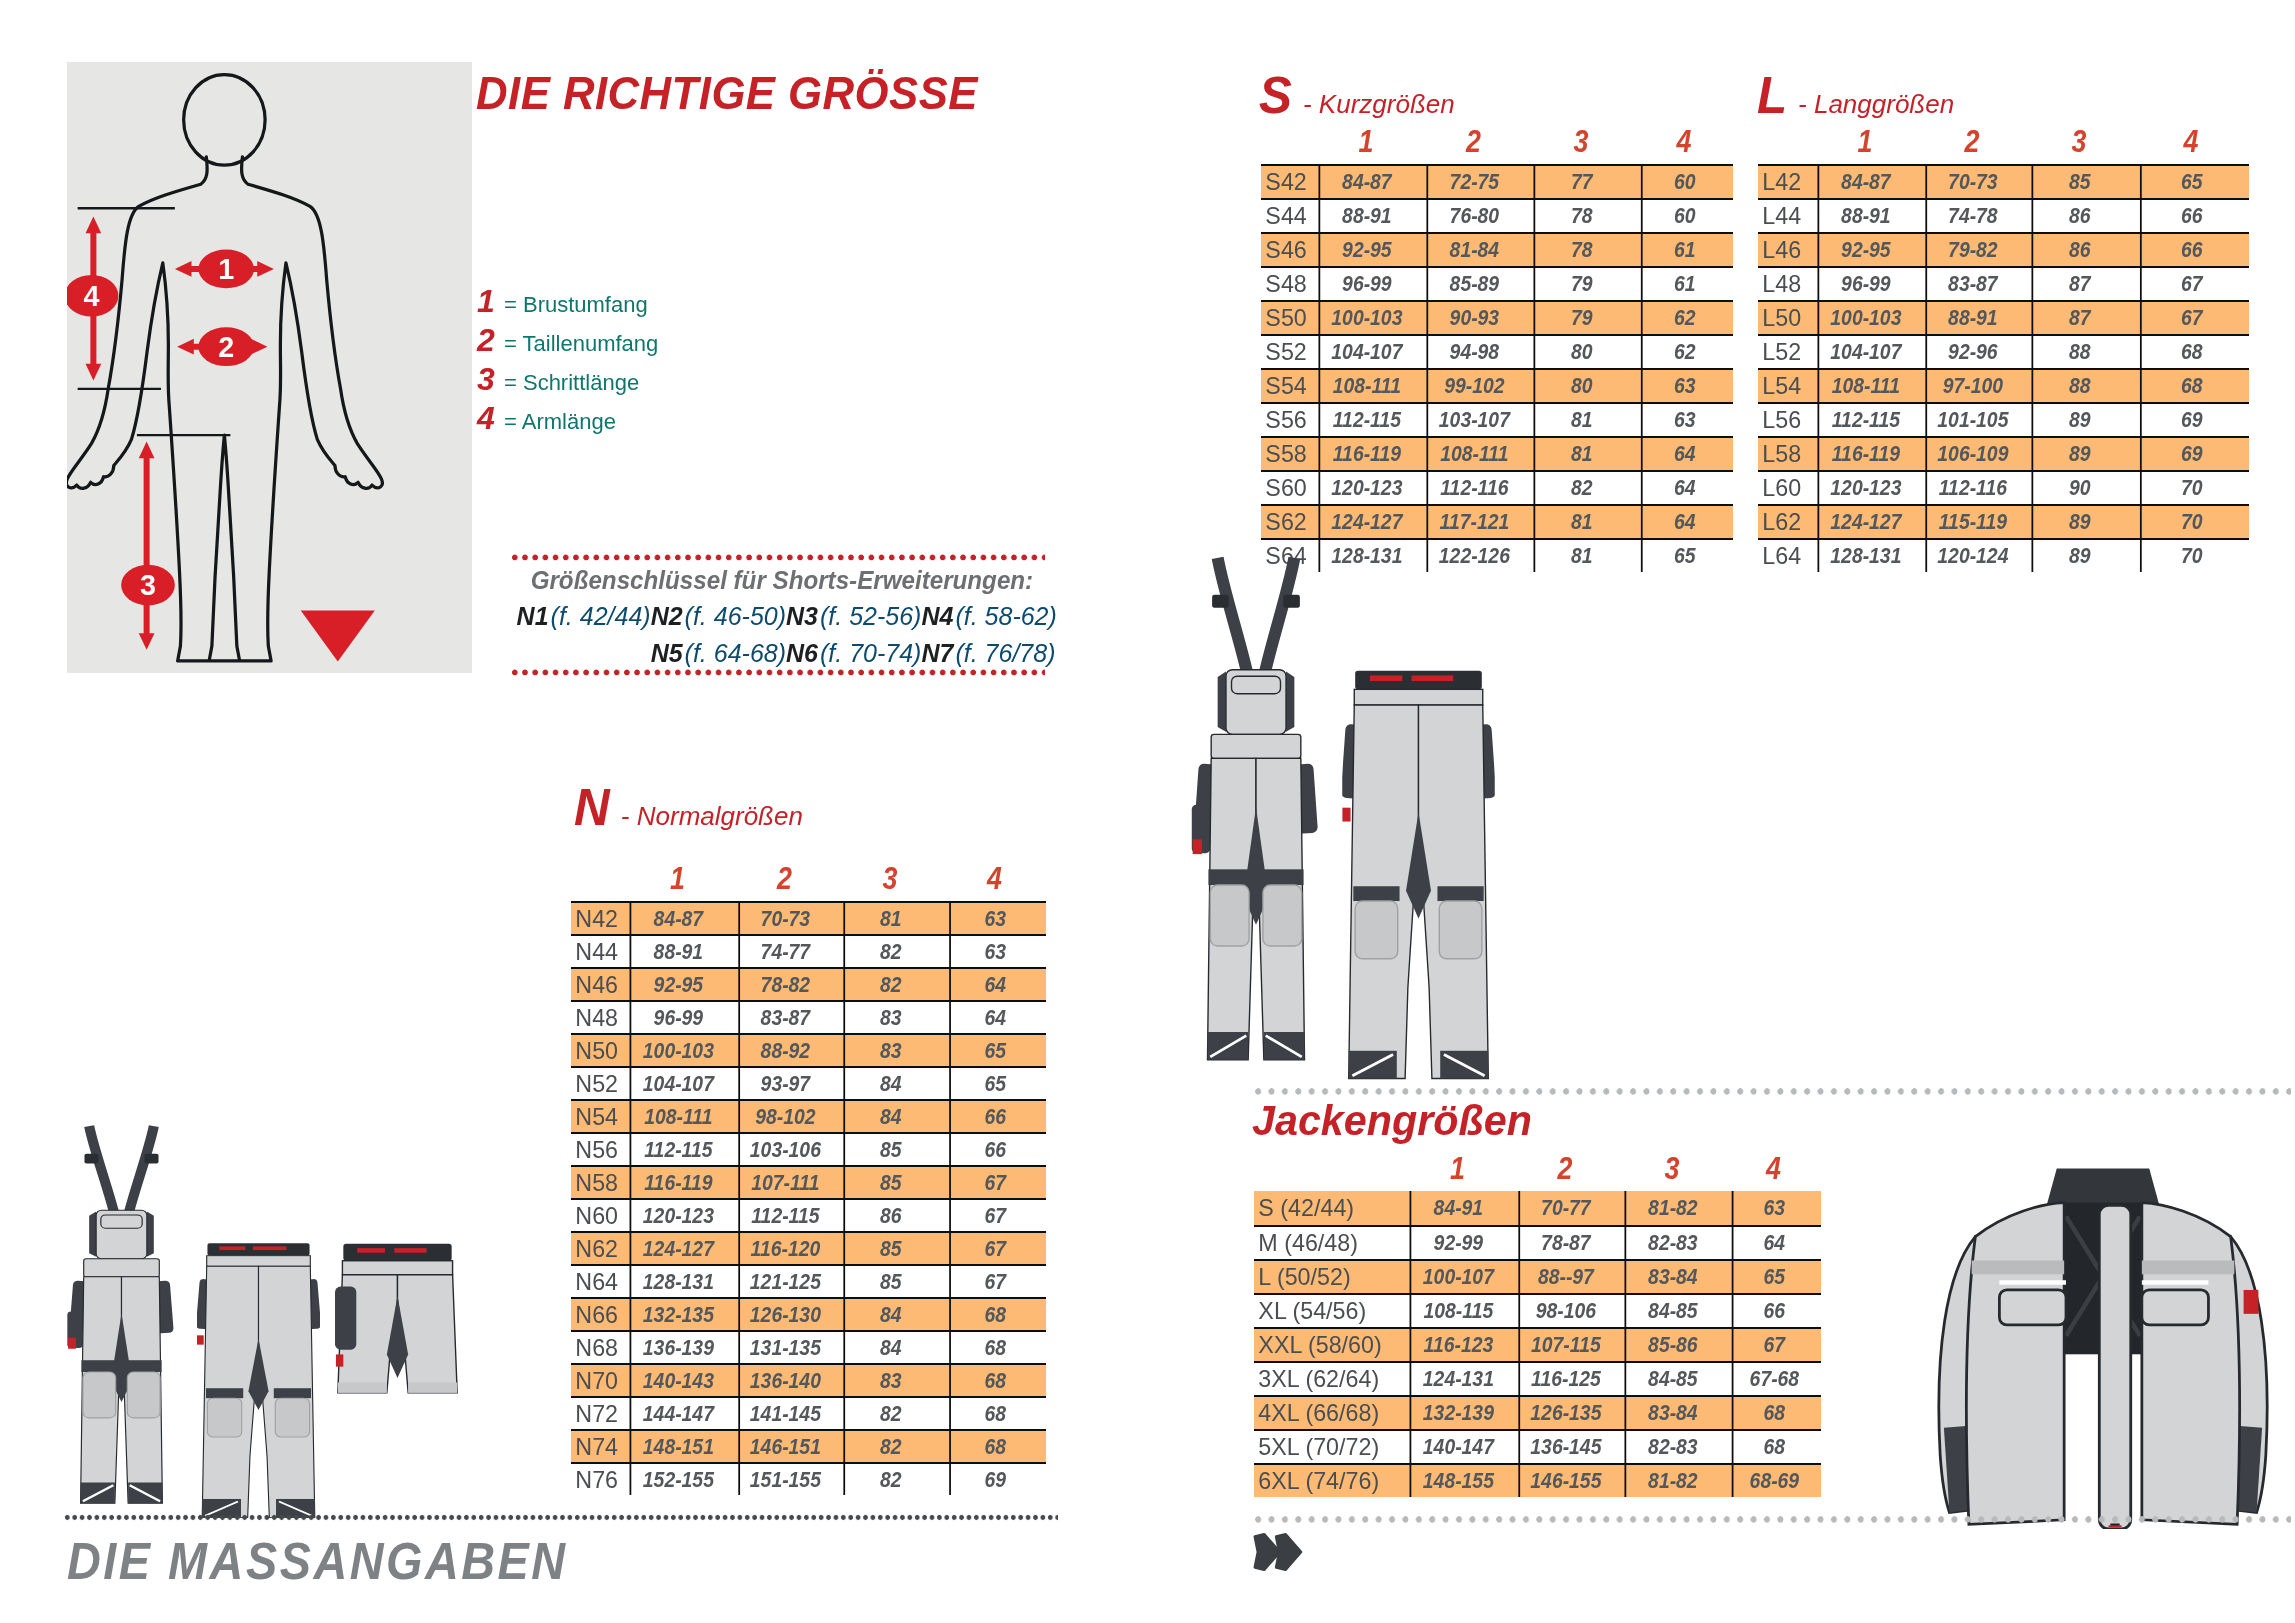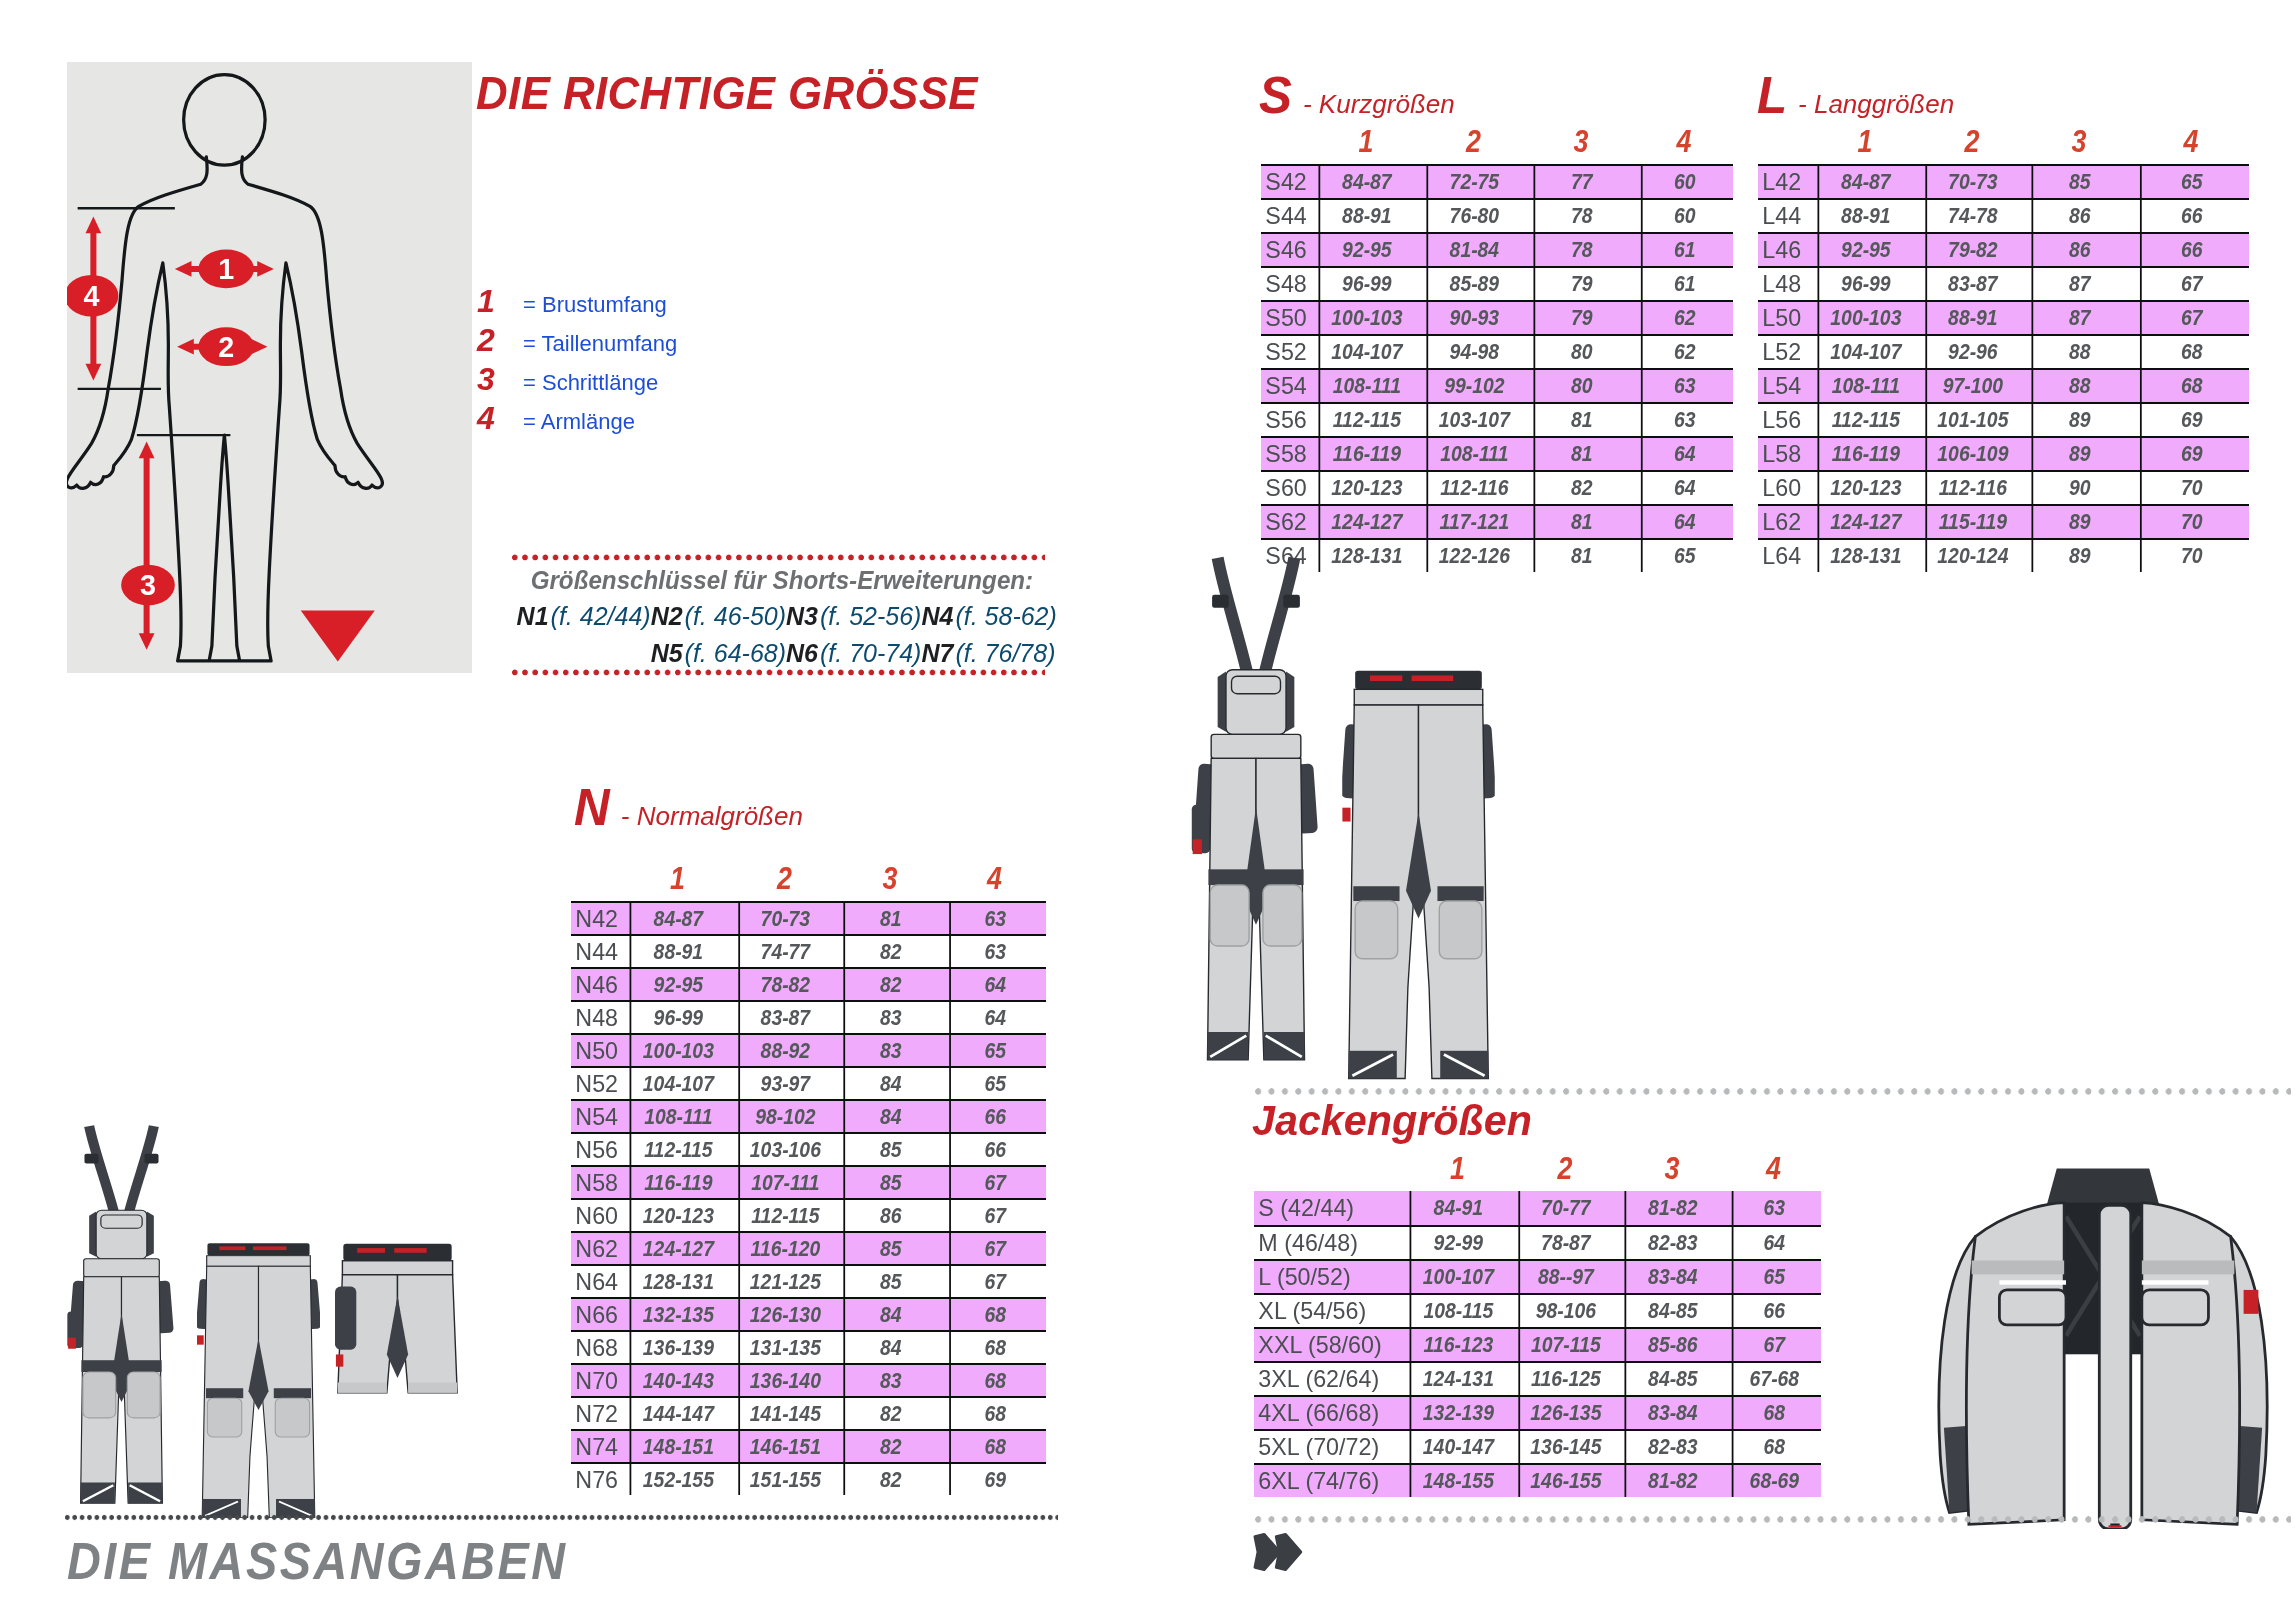--- a/index.html
+++ b/index.html
@@ -15,41 +15,41 @@
   .size-heading .subtl{font-size:26px;font-style:italic;color:#c52127;}
   .jacken-title{position:absolute;left:1252px;top:1096px;font-size:43px;font-weight:bold;font-style:italic;
                 color:#c52127;transform:scaleX(.96);transform-origin:left top;white-space:nowrap;}
   .footer-title{position:absolute;left:67px;top:1531px;font-size:52px;font-weight:bold;font-style:italic;
                 color:#7f8285;transform:scaleX(.9);transform-origin:left top;letter-spacing:2.8px;white-space:nowrap;}
 
   
   .legend{position:absolute;left:477px;top:283px;}
   .legend-item{display:flex;align-items:baseline;height:39px;}
   .legend-num{width:27px;font-size:32px;font-weight:bold;font-style:italic;color:#c52127;}
-  .legend-label{font-size:22px;color:#1d4ed8;margin-left:19px;}
+  .legend-label{font-size:22px;color:#0f766e;}
 
   
   .shorts-key{position:absolute;left:512px;top:554px;width:533px;}
   .dotline{position:absolute;height:6.5px;background-repeat:repeat-x;}
   .dot-red{background-image:radial-gradient(circle at 2.8px 3.2px,#c52127 2.5px,rgba(0,0,0,0) 3px);background-size:10.2px 6.5px;}
   .dot-gray-light{background-image:radial-gradient(circle at 3.2px 3.2px,#b7b9ba 2.8px,rgba(0,0,0,0) 3.2px);background-size:13.4px 6.5px;}
   .dot-gray-dark{background-image:radial-gradient(circle at 2.3px 3.2px,#46494c 2.1px,rgba(0,0,0,0) 2.5px);background-size:7.4px 6.5px;}
   .shorts-key .ktitle{position:absolute;left:0;top:11px;width:100%;text-align:center;font-size:26px;font-style:italic;font-weight:bold;
                       color:#6d6f72;transform:scaleX(.93);transform-origin:center top;white-space:nowrap;}
   .kgrid{position:absolute;left:4.6px;top:45px;width:524px;display:grid;grid-template-columns:1.17fr 1.08fr 1fr 1fr;row-gap:3.7px;}
   .kentry{font-size:25px;white-space:nowrap;height:34px;display:flex;align-items:center;gap:2px;}
   .kcode{font-weight:bold;font-style:italic;color:#1d1f21;}
   .krange{font-style:italic;color:#0c4a6e;}
 
   
   .sizetable{position:absolute;}
   .trow{display:grid;grid-template-columns:var(--lw) var(--c1) var(--c2) var(--c3) var(--c4);
         height:var(--rh);box-sizing:border-box;}
   .thead{height:var(--hh);align-items:end;}
-  .tdata{background:#f0abfc;border-top:2.8px solid #0d0e0f;}
+  .tdata{background:#fdba74;border-top:2.8px solid #0d0e0f;}
   .tdata.alt{background:#ffffff;}
   .noTopBorder .tdata.first{border-top:none;}
   .tcell{display:flex;align-items:center;box-sizing:border-box;overflow:visible;}
   .tdata .tcell + .tcell{border-left:2.8px solid #0d0e0f;}
   .tlabel{padding-left:4.6px;font-size:24.5px;color:#4b4e51;transform:scaleX(.95);transform-origin:left center;white-space:nowrap;}
   .tnum{justify-content:center;font-weight:bold;font-style:italic;color:#55585b;font-size:22px;transform:scaleX(.88);}
   .thead .tcell{border:none;align-items:flex-end;padding-bottom:4.6px;}
   .thead .tnum{font-size:30.5px;color:#d6432c;font-weight:bold;font-style:italic;}
 
   

